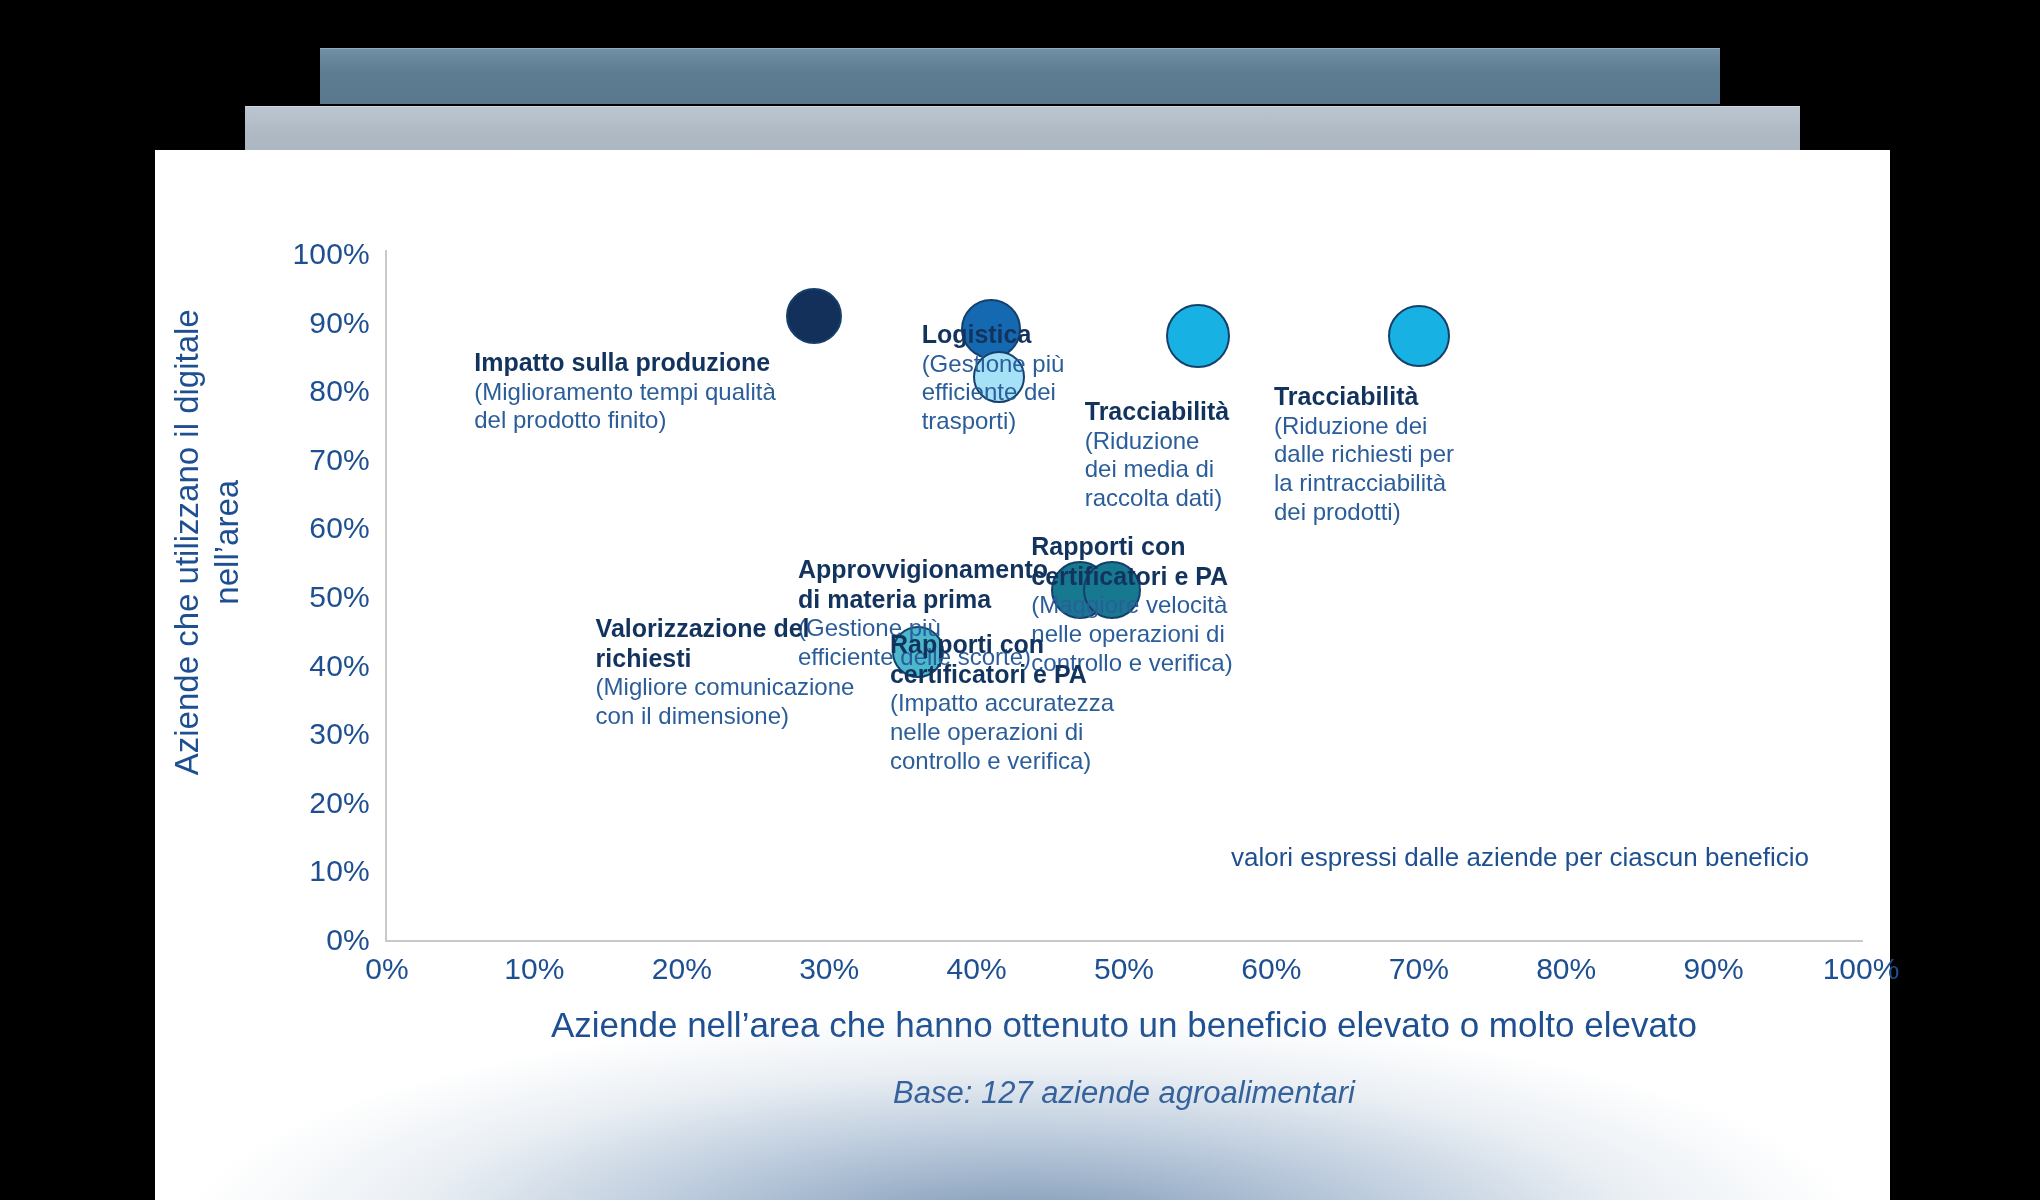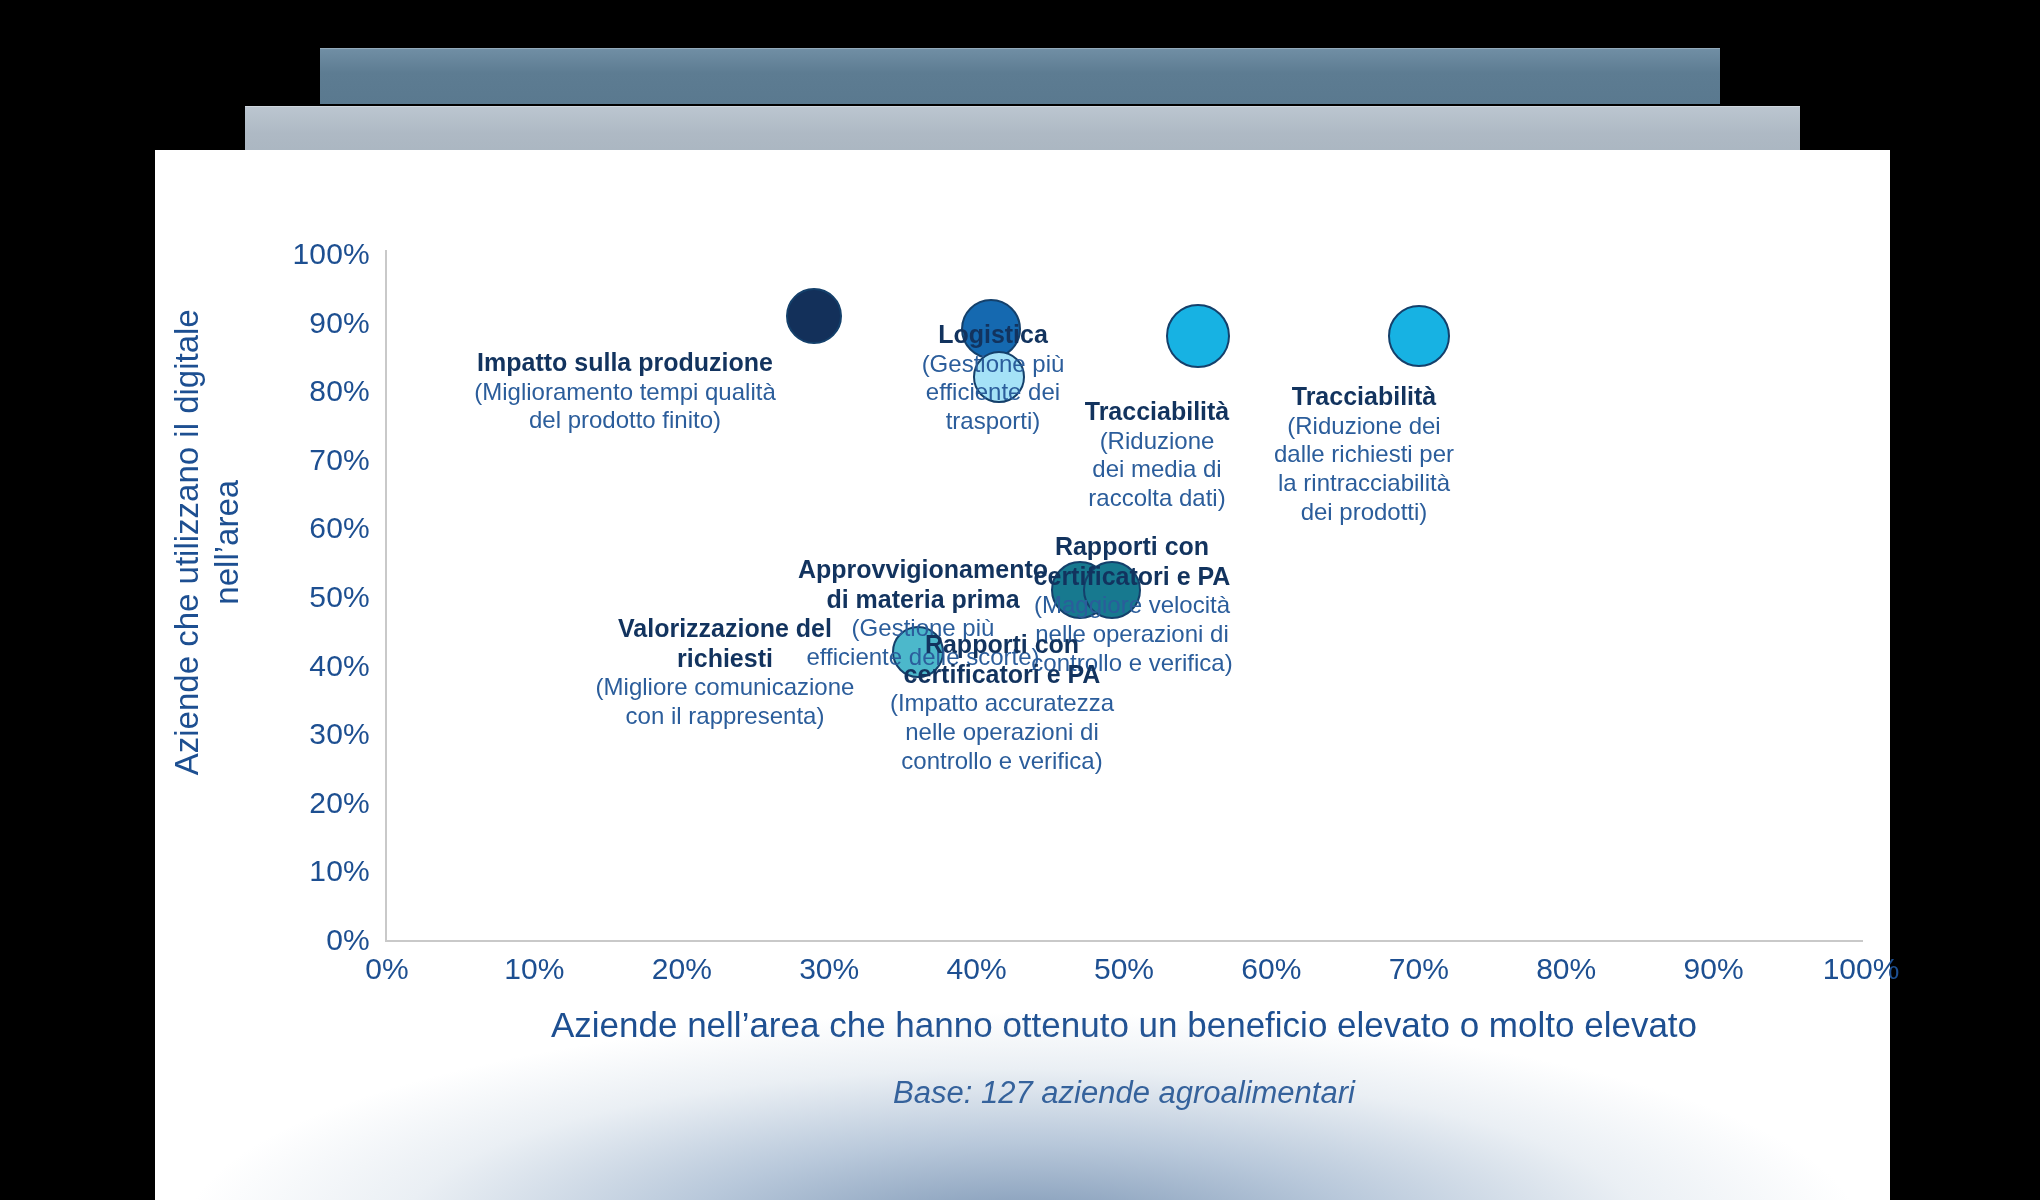--- a/index.html
+++ b/index.html
@@ -46,21 +46,21 @@
   #basenote{position:absolute;left:230px;top:925px;width:1478px;text-align:center;
             font-size:31px;font-style:italic;color:#1d4f91;}
 
   #sizenote{position:absolute;left:1020px;top:690px;width:690px;text-align:center;
             font-size:26px;line-height:1.34;color:#1d4f91;}
 
   .bubble{position:absolute;border-radius:50%;
           transform:translate(-50%,-50%);box-sizing:border-box;}
 
   .anno{position:absolute;transform:translate(-50%,-50%);
-        text-align:center;white-space:nowrap;}
+        text-align:left;white-space:nowrap;}
   .anno .t{font-size:25px;font-weight:bold;color:#12335e;line-height:1.18;}
   .anno .s{font-size:24px;color:#2b5d9b;line-height:1.2;}
 </style>
 </head>
 <body>
 
 <div id="stage">
 
   <div class="deco-bar" id="bar-top"></div>
   <div class="deco-bar" id="bar-mid"></div>
@@ -163,25 +163,26 @@
           <div class="s">(Impatto accuratezza</div>
           <div class="s">nelle operazioni di</div>
           <div class="s">controllo e verifica)</div>
         </div>
         <div class="anno" style="left: 570px; top: 522px;">
           <div class="t">
             <div>Valorizzazione del</div>
             <div>richiesti</div>
           </div>
           <div class="s">(Migliore comunicazione</div>
-          <div class="s">con il rappresenta)</div>
+          <div class="s">con il dimensione)</div>
         </div>
       </div>
 
     <div id="sizenote">
+      <div>valori espressi dalle aziende per ciascun beneficio</div>
     </div>
 
     <div id="xlabel">Aziende nell’area che hanno ottenuto un beneficio elevato o molto elevato</div>
     <div id="basenote">Base: 127 aziende agroalimentari</div>
   </div>
 
   <div id="glow"></div>
 </div>
 
 </body></html>

